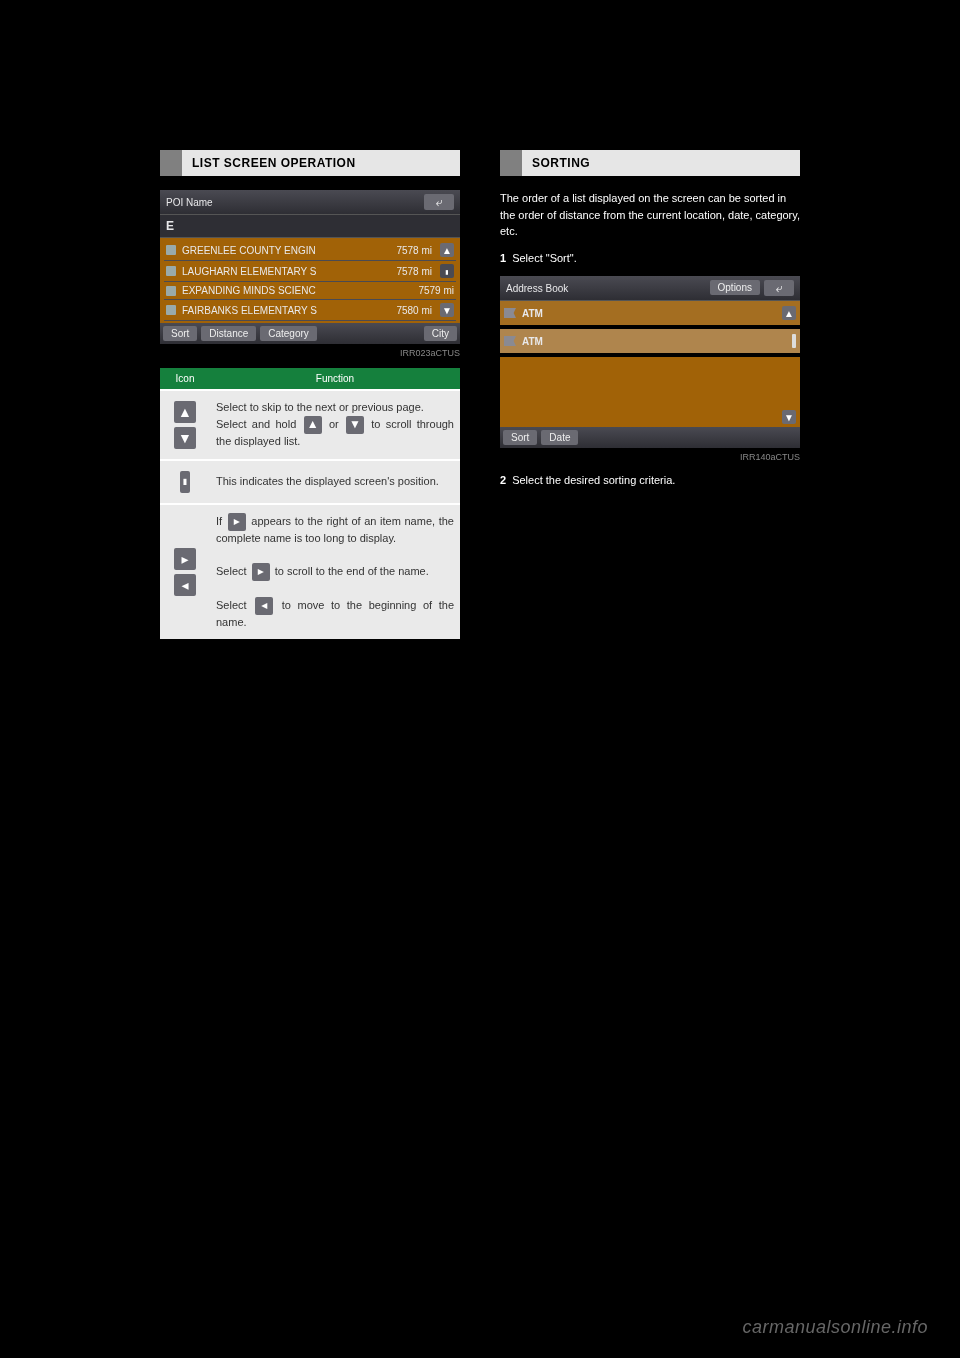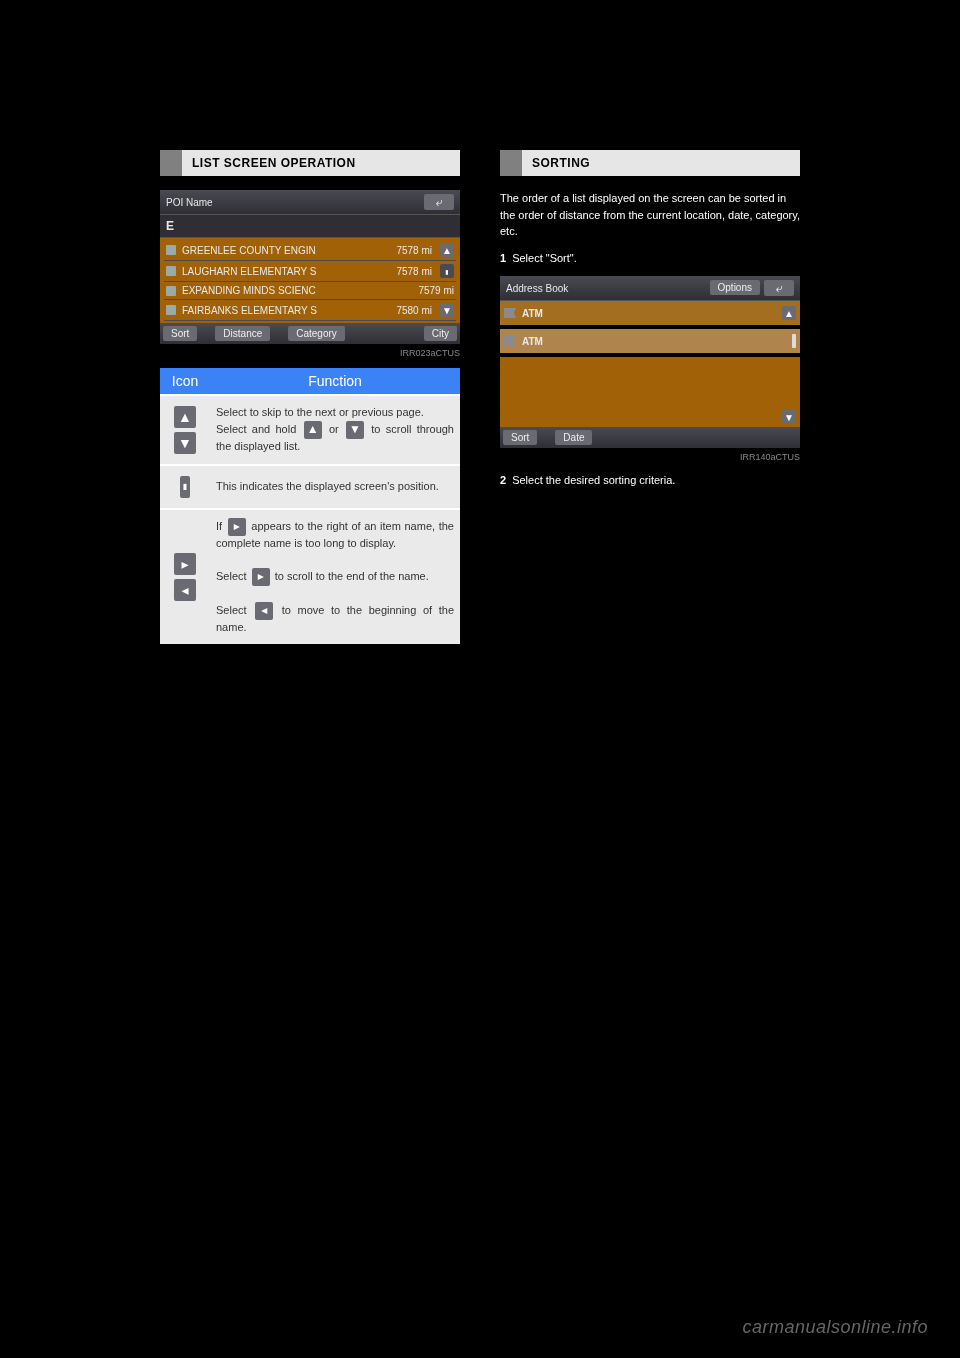--- a/index.html
+++ b/index.html
@@ -83,32 +83,32 @@
   .navshot .rows { padding: 2px 4px; }
   .navshot .row {
     display: flex; align-items: center; justify-content: space-between;
     padding: 3px 2px; border-bottom: 1px solid #4a4a52;
   }
   .navshot .row .left { display: flex; align-items: center; gap: 6px; max-width: 170px; overflow: hidden; white-space: nowrap; }
   .navshot .row .right { display: flex; align-items: center; gap: 8px; }
   .navshot .poi-icon { width: 10px; height: 10px; background: #9aa; border-radius: 1px; display:inline-block; }
   .navshot .scrollbtn { width: 14px; height: 14px; background:#6a6a72; border-radius:2px; display:inline-flex; align-items:center; justify-content:center; color:#fff; font-size:10px; }
   .navshot .bottombar {
-    display: flex; gap: 18px; padding: 3px;
+    display: flex; gap: 4px; padding: 3px;
     background: linear-gradient(#4a4a52, #2e2e34);
   }
   .navshot .bbtn {
     background: #6a6a72; border-radius: 2px; padding: 2px 8px; font-size: 10px; color:#eee;
   }
   .navshot .bbtn.right { margin-left: auto; }
   .imgcaption { color:#888; font-size:9px; text-align:right; margin-bottom: 10px; }
 
   
   .functable { width: 100%; border-collapse: collapse; font-size: 11px; color:#333; background:#eaeaea; }
-  .functable th { background:#3b82f6; color:#fff; font-weight:normal; padding:5px; font-size:14px; }
+  .functable th { background:#15803d; color:#fff; font-weight:normal; padding:5px; font-size:10px; }
   .functable td { padding:8px 6px; vertical-align: middle; text-align:justify; line-height:1.45; border-top:2px solid #fff; }
   .functable td.iconcell { width:50px; text-align:center; vertical-align:middle; }
   .iconbox { width:22px; height:22px; background:#6a6a72; border-radius:2px; display:inline-flex; align-items:center; justify-content:center; color:#fff; font-size:14px; margin:2px auto; }
   .iconbox.small { width:18px; height:18px; font-size:12px; vertical-align:middle; display:inline-flex; margin:0 2px; }
 
   .watermark {
     position:absolute;
     bottom:20px; right:32px;
     color:#666; font-size:18px;
     font-style:italic;

